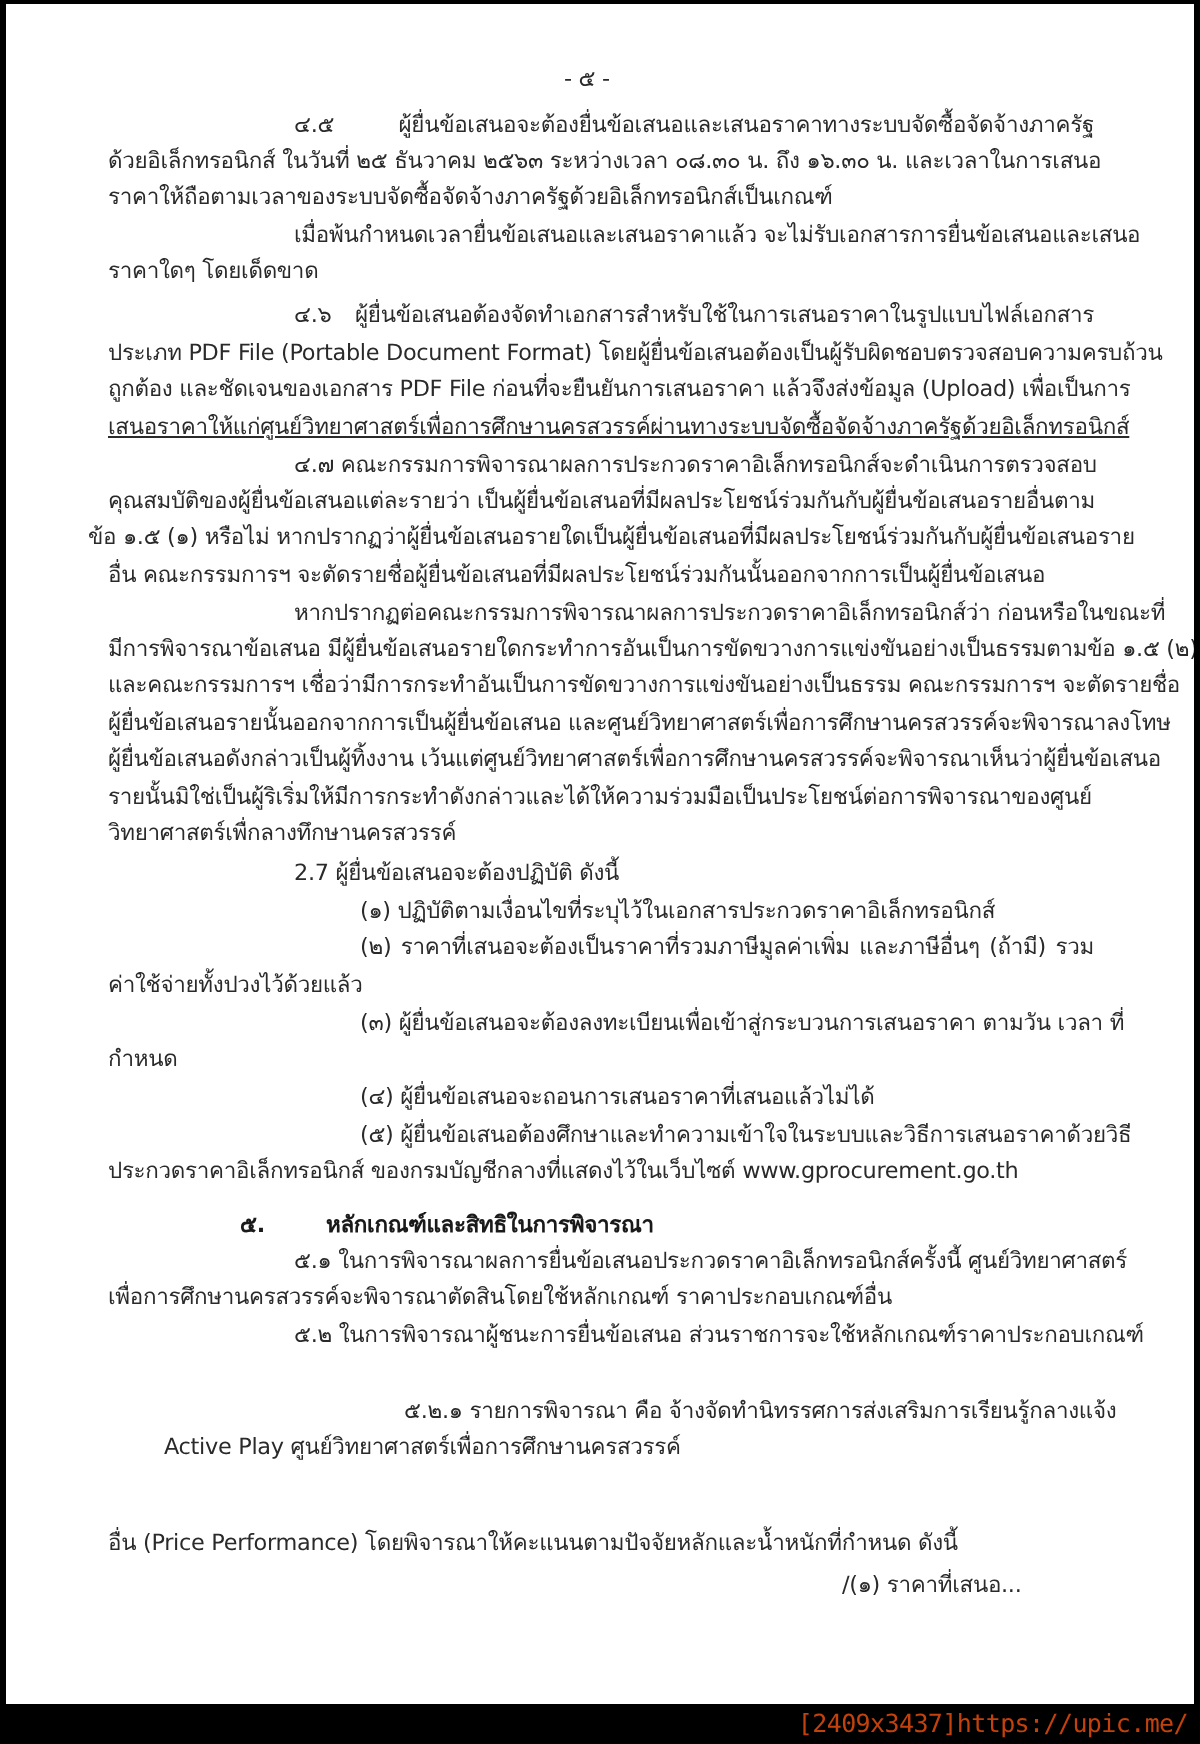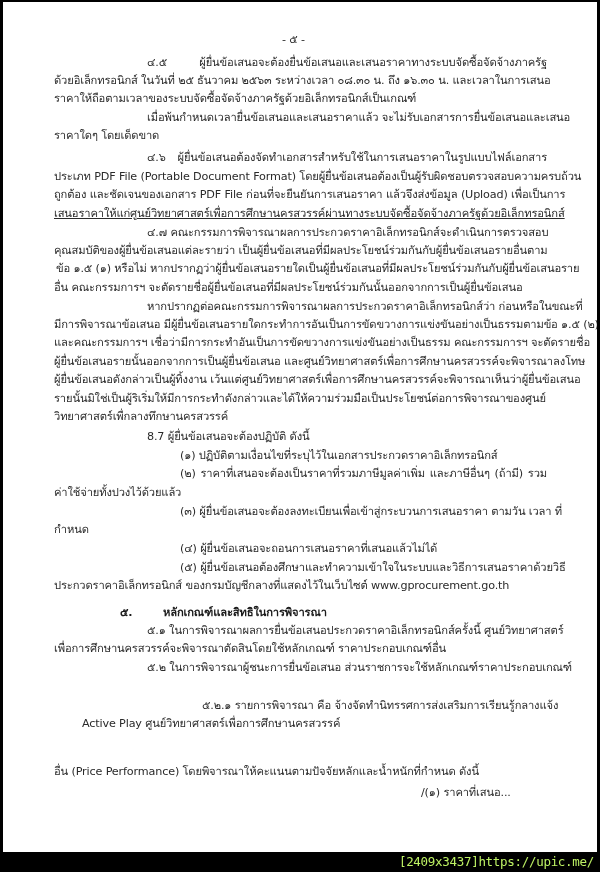--- a/index.html
+++ b/index.html
@@ -14,21 +14,21 @@
   .ln {
     position: absolute; white-space: nowrap; font-size: 11.2px; line-height: 15px;
     color: #2a2a2a; font-family: "DejaVu Sans", sans-serif; letter-spacing: -0.15px;
   }
   .ln.bold { font-weight: bold; color: #1a1a1a; }
   .just { text-align: justify; text-align-last: justify; }
   .footer-bar {
     position: absolute; left: 0; top: 852px; width: 600px; height: 20px; background: #000;
   }
   .watermark {
-    position: absolute; right: 6px; top: 853px; color: #bef264;
+    position: absolute; right: 6px; top: 853px; color: #c2410c;
     font-family: "DejaVu Sans Mono", monospace; font-size: 12.5px; line-height: 18px;
     letter-spacing: -0.3px;
   }
 </style>
 </head>
 <body>
 
 <div class="page">
   <div id="lines">
       <div class="ln" style="left: 279px; top: 30px;">- ๕ -</div>
@@ -36,30 +36,30 @@
       <div class="ln just" style="left: 51px; top: 71px; width: 493px;">ด้วยอิเล็กทรอนิกส์ ในวันที่ ๒๕ ธันวาคม ๒๕๖๓ ระหว่างเวลา ๐๘.๓๐ น. ถึง ๑๖.๓๐ น. และเวลาในการเสนอ</div>
       <div class="ln" style="left: 51px; top: 89px;">ราคาให้ถือตามเวลาของระบบจัดซื้อจัดจ้างภาครัฐด้วยอิเล็กทรอนิกส์เป็นเกณฑ์</div>
       <div class="ln just" style="left: 144px; top: 108px; width: 400px;">เมื่อพ้นกำหนดเวลายื่นข้อเสนอและเสนอราคาแล้ว จะไม่รับเอกสารการยื่นข้อเสนอและเสนอ</div>
       <div class="ln" style="left: 51px; top: 126px;">ราคาใดๆ โดยเด็ดขาด</div>
       <div class="ln just" style="left: 144px; top: 148px; width: 400px;">๔.๖   ผู้ยื่นข้อเสนอต้องจัดทำเอกสารสำหรับใช้ในการเสนอราคาในรูปแบบไฟล์เอกสาร</div>
       <div class="ln just" style="left: 51px; top: 167px; width: 493px;">ประเภท PDF File (Portable Document Format) โดยผู้ยื่นข้อเสนอต้องเป็นผู้รับผิดชอบตรวจสอบความครบถ้วน</div>
       <div class="ln just" style="left: 51px; top: 185px; width: 493px;">ถูกต้อง และชัดเจนของเอกสาร PDF File ก่อนที่จะยืนยันการเสนอราคา แล้วจึงส่งข้อมูล (Upload) เพื่อเป็นการ</div>
       <div class="ln" style="left: 51px; top: 204px; text-decoration: underline;">เสนอราคาให้แก่ศูนย์วิทยาศาสตร์เพื่อการศึกษานครสวรรค์ผ่านทางระบบจัดซื้อจัดจ้างภาครัฐด้วยอิเล็กทรอนิกส์</div>
       <div class="ln just" style="left: 144px; top: 223px; width: 400px;">๔.๗   คณะกรรมการพิจารณาผลการประกวดราคาอิเล็กทรอนิกส์จะดำเนินการตรวจสอบ</div>
       <div class="ln just" style="left: 51px; top: 241px; width: 493px;">คุณสมบัติของผู้ยื่นข้อเสนอแต่ละรายว่า เป็นผู้ยื่นข้อเสนอที่มีผลประโยชน์ร่วมกันกับผู้ยื่นข้อเสนอรายอื่นตาม</div>
-      <div class="ln just" style="left: 41px; top: 259px; width: 493px; margin-left: 12px;">ข้อ ๑.๕ (๑) หรือไม่ หากปรากฏว่าผู้ยื่นข้อเสนอรายใดเป็นผู้ยื่นข้อเสนอที่มีผลประโยชน์ร่วมกันกับผู้ยื่นข้อเสนอราย</div>
+      <div class="ln just" style="left: 41px; top: 259px; width: 493px;">ข้อ ๑.๕ (๑) หรือไม่ หากปรากฏว่าผู้ยื่นข้อเสนอรายใดเป็นผู้ยื่นข้อเสนอที่มีผลประโยชน์ร่วมกันกับผู้ยื่นข้อเสนอราย</div>
       <div class="ln" style="left: 51px; top: 278px;">อื่น คณะกรรมการฯ จะตัดรายชื่อผู้ยื่นข้อเสนอที่มีผลประโยชน์ร่วมกันนั้นออกจากการเป็นผู้ยื่นข้อเสนอ</div>
       <div class="ln just" style="left: 144px; top: 297px; width: 400px;">หากปรากฏต่อคณะกรรมการพิจารณาผลการประกวดราคาอิเล็กทรอนิกส์ว่า ก่อนหรือในขณะที่</div>
       <div class="ln just" style="left: 51px; top: 315px; width: 493px;">มีการพิจารณาข้อเสนอ มีผู้ยื่นข้อเสนอรายใดกระทำการอันเป็นการขัดขวางการแข่งขันอย่างเป็นธรรมตามข้อ ๑.๕ (๒)</div>
       <div class="ln just" style="left: 51px; top: 333px; width: 493px;">และคณะกรรมการฯ เชื่อว่ามีการกระทำอันเป็นการขัดขวางการแข่งขันอย่างเป็นธรรม คณะกรรมการฯ จะตัดรายชื่อ</div>
       <div class="ln just" style="left: 51px; top: 352px; width: 493px;">ผู้ยื่นข้อเสนอรายนั้นออกจากการเป็นผู้ยื่นข้อเสนอ และศูนย์วิทยาศาสตร์เพื่อการศึกษานครสวรรค์จะพิจารณาลงโทษ</div>
       <div class="ln just" style="left: 51px; top: 370px; width: 493px;">ผู้ยื่นข้อเสนอดังกล่าวเป็นผู้ทิ้งงาน เว้นแต่ศูนย์วิทยาศาสตร์เพื่อการศึกษานครสวรรค์จะพิจารณาเห็นว่าผู้ยื่นข้อเสนอ</div>
       <div class="ln just" style="left: 51px; top: 389px; width: 493px;">รายนั้นมิใช่เป็นผู้ริเริ่มให้มีการกระทำดังกล่าวและได้ให้ความร่วมมือเป็นประโยชน์ต่อการพิจารณาของศูนย์</div>
       <div class="ln" style="left: 51px; top: 407px;">วิทยาศาสตร์เพื่กลางทึกษานครสวรรค์</div>
-      <div class="ln" style="left: 144px; top: 427px;">8.7   ผู้ยื่นข้อเสนอจะต้องปฏิบัติ ดังนี้</div>
+      <div class="ln" style="left: 144px; top: 427px;">2.7   ผู้ยื่นข้อเสนอจะต้องปฏิบัติ ดังนี้</div>
       <div class="ln" style="left: 177px; top: 446px;">(๑)   ปฏิบัติตามเงื่อนไขที่ระบุไว้ในเอกสารประกวดราคาอิเล็กทรอนิกส์</div>
       <div class="ln just" style="left: 177px; top: 464px; width: 367px;">(๒)   ราคาที่เสนอจะต้องเป็นราคาที่รวมภาษีมูลค่าเพิ่ม และภาษีอื่นๆ (ถ้ามี) รวม</div>
       <div class="ln" style="left: 51px; top: 483px;">ค่าใช้จ่ายทั้งปวงไว้ด้วยแล้ว</div>
       <div class="ln just" style="left: 177px; top: 502px; width: 367px;">(๓)   ผู้ยื่นข้อเสนอจะต้องลงทะเบียนเพื่อเข้าสู่กระบวนการเสนอราคา ตามวัน เวลา ที่</div>
       <div class="ln" style="left: 51px; top: 520px;">กำหนด</div>
       <div class="ln" style="left: 177px; top: 539px;">(๔)   ผู้ยื่นข้อเสนอจะถอนการเสนอราคาที่เสนอแล้วไม่ได้</div>
       <div class="ln just" style="left: 177px; top: 558px; width: 367px;">(๕)   ผู้ยื่นข้อเสนอต้องศึกษาและทำความเข้าใจในระบบและวิธีการเสนอราคาด้วยวิธี</div>
       <div class="ln" style="left: 51px; top: 576px;">ประกวดราคาอิเล็กทรอนิกส์ ของกรมบัญชีกลางที่แสดงไว้ในเว็บไซต์ www.gprocurement.go.th</div>
     </div>
 

